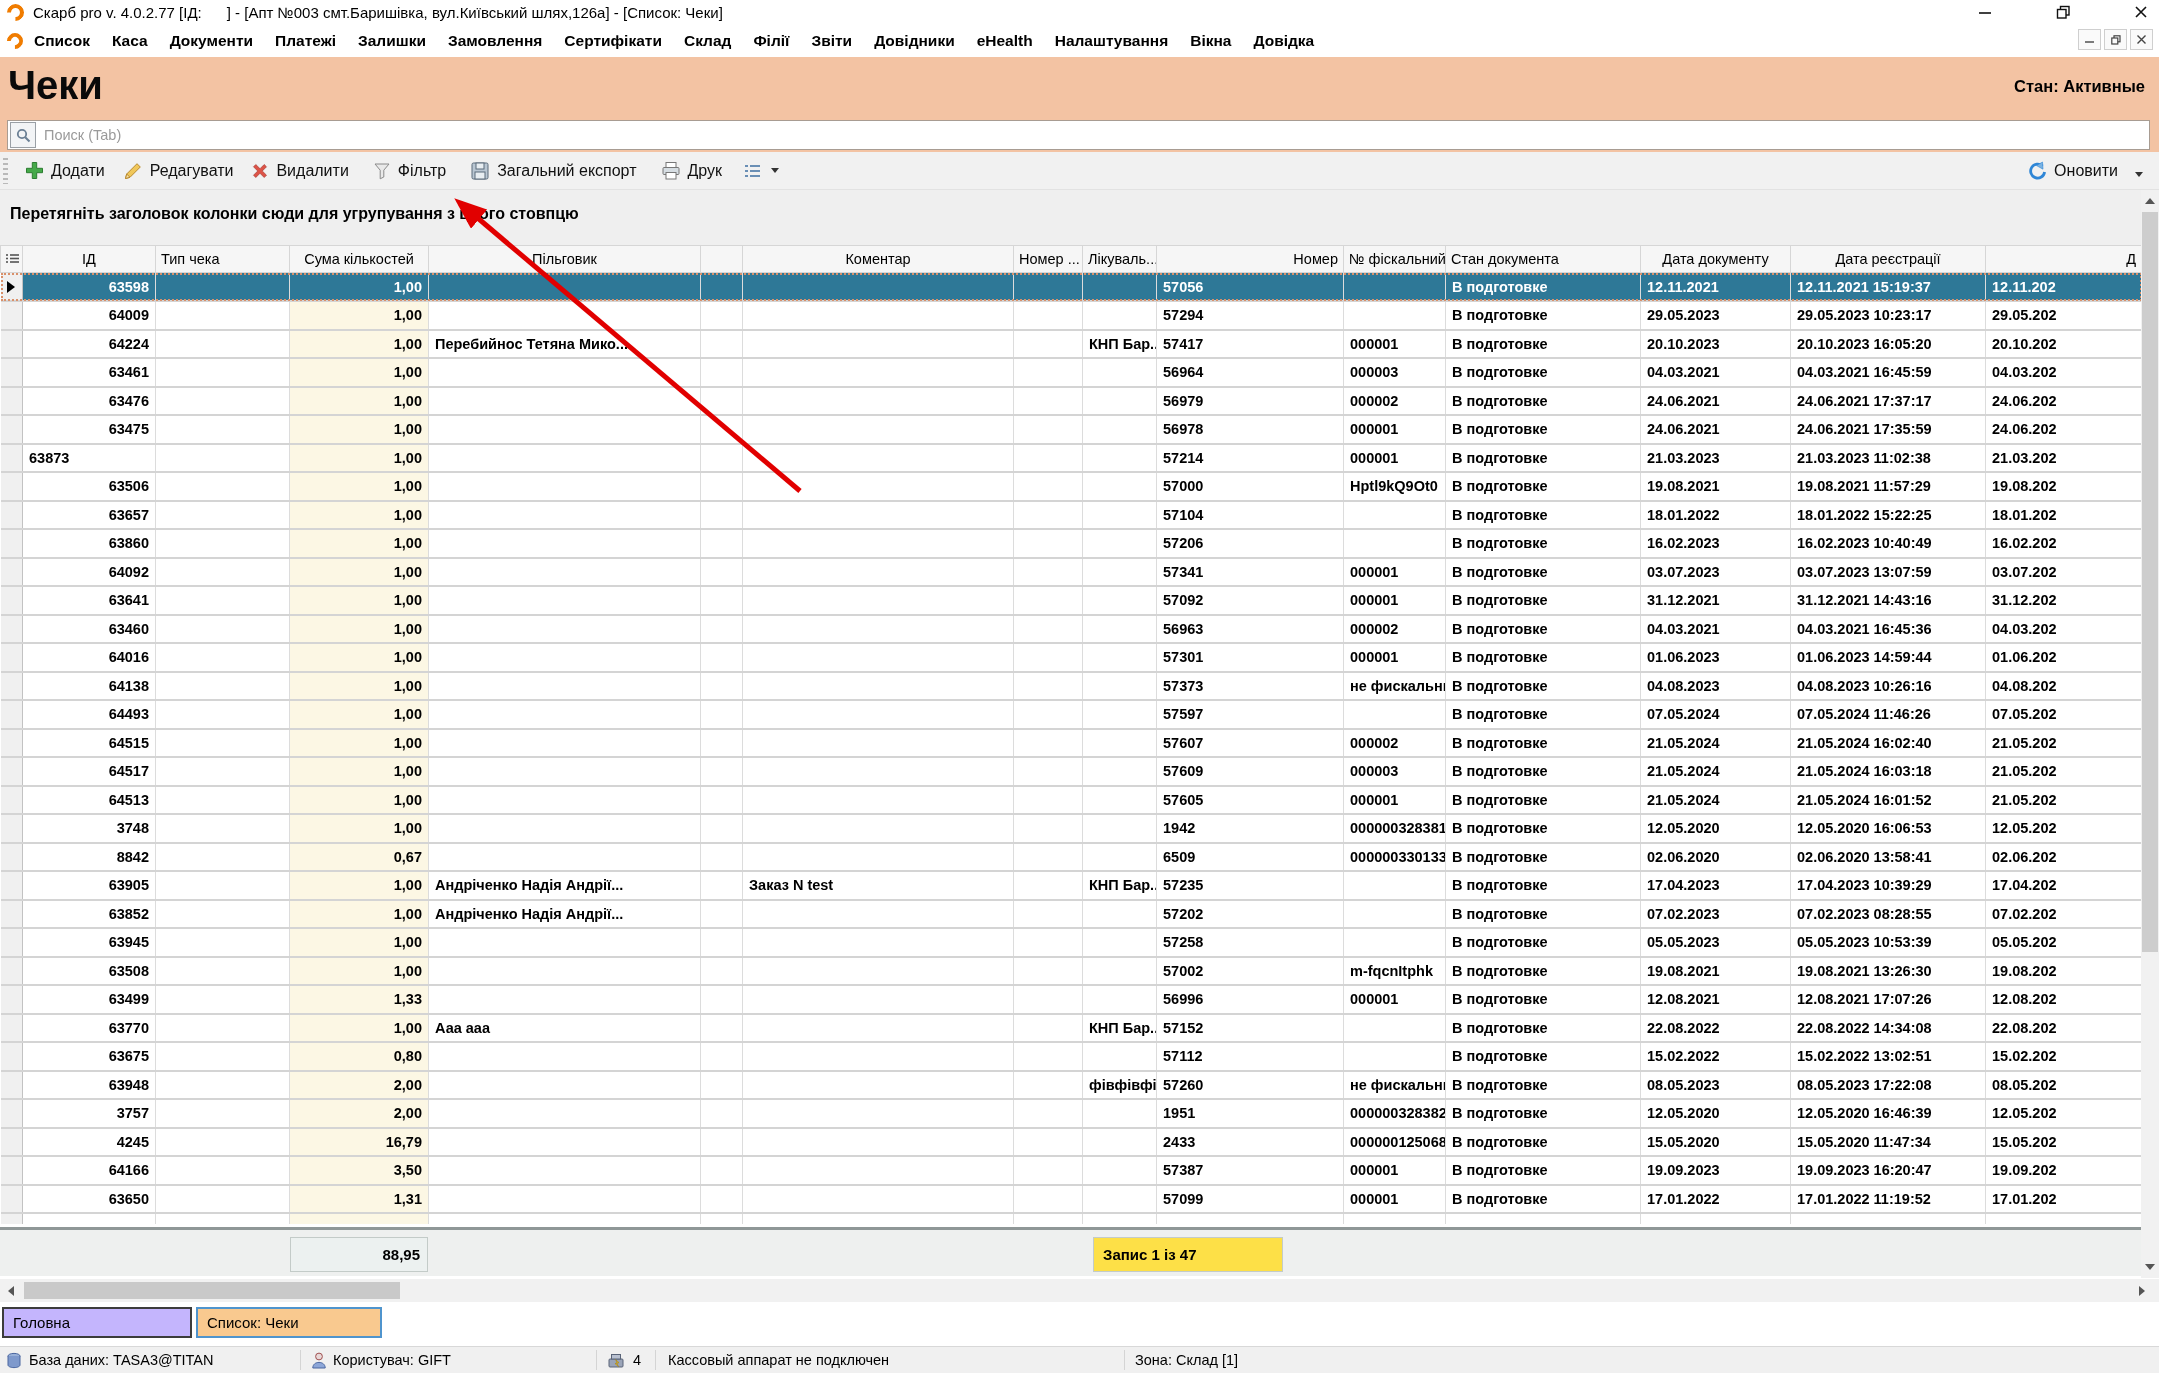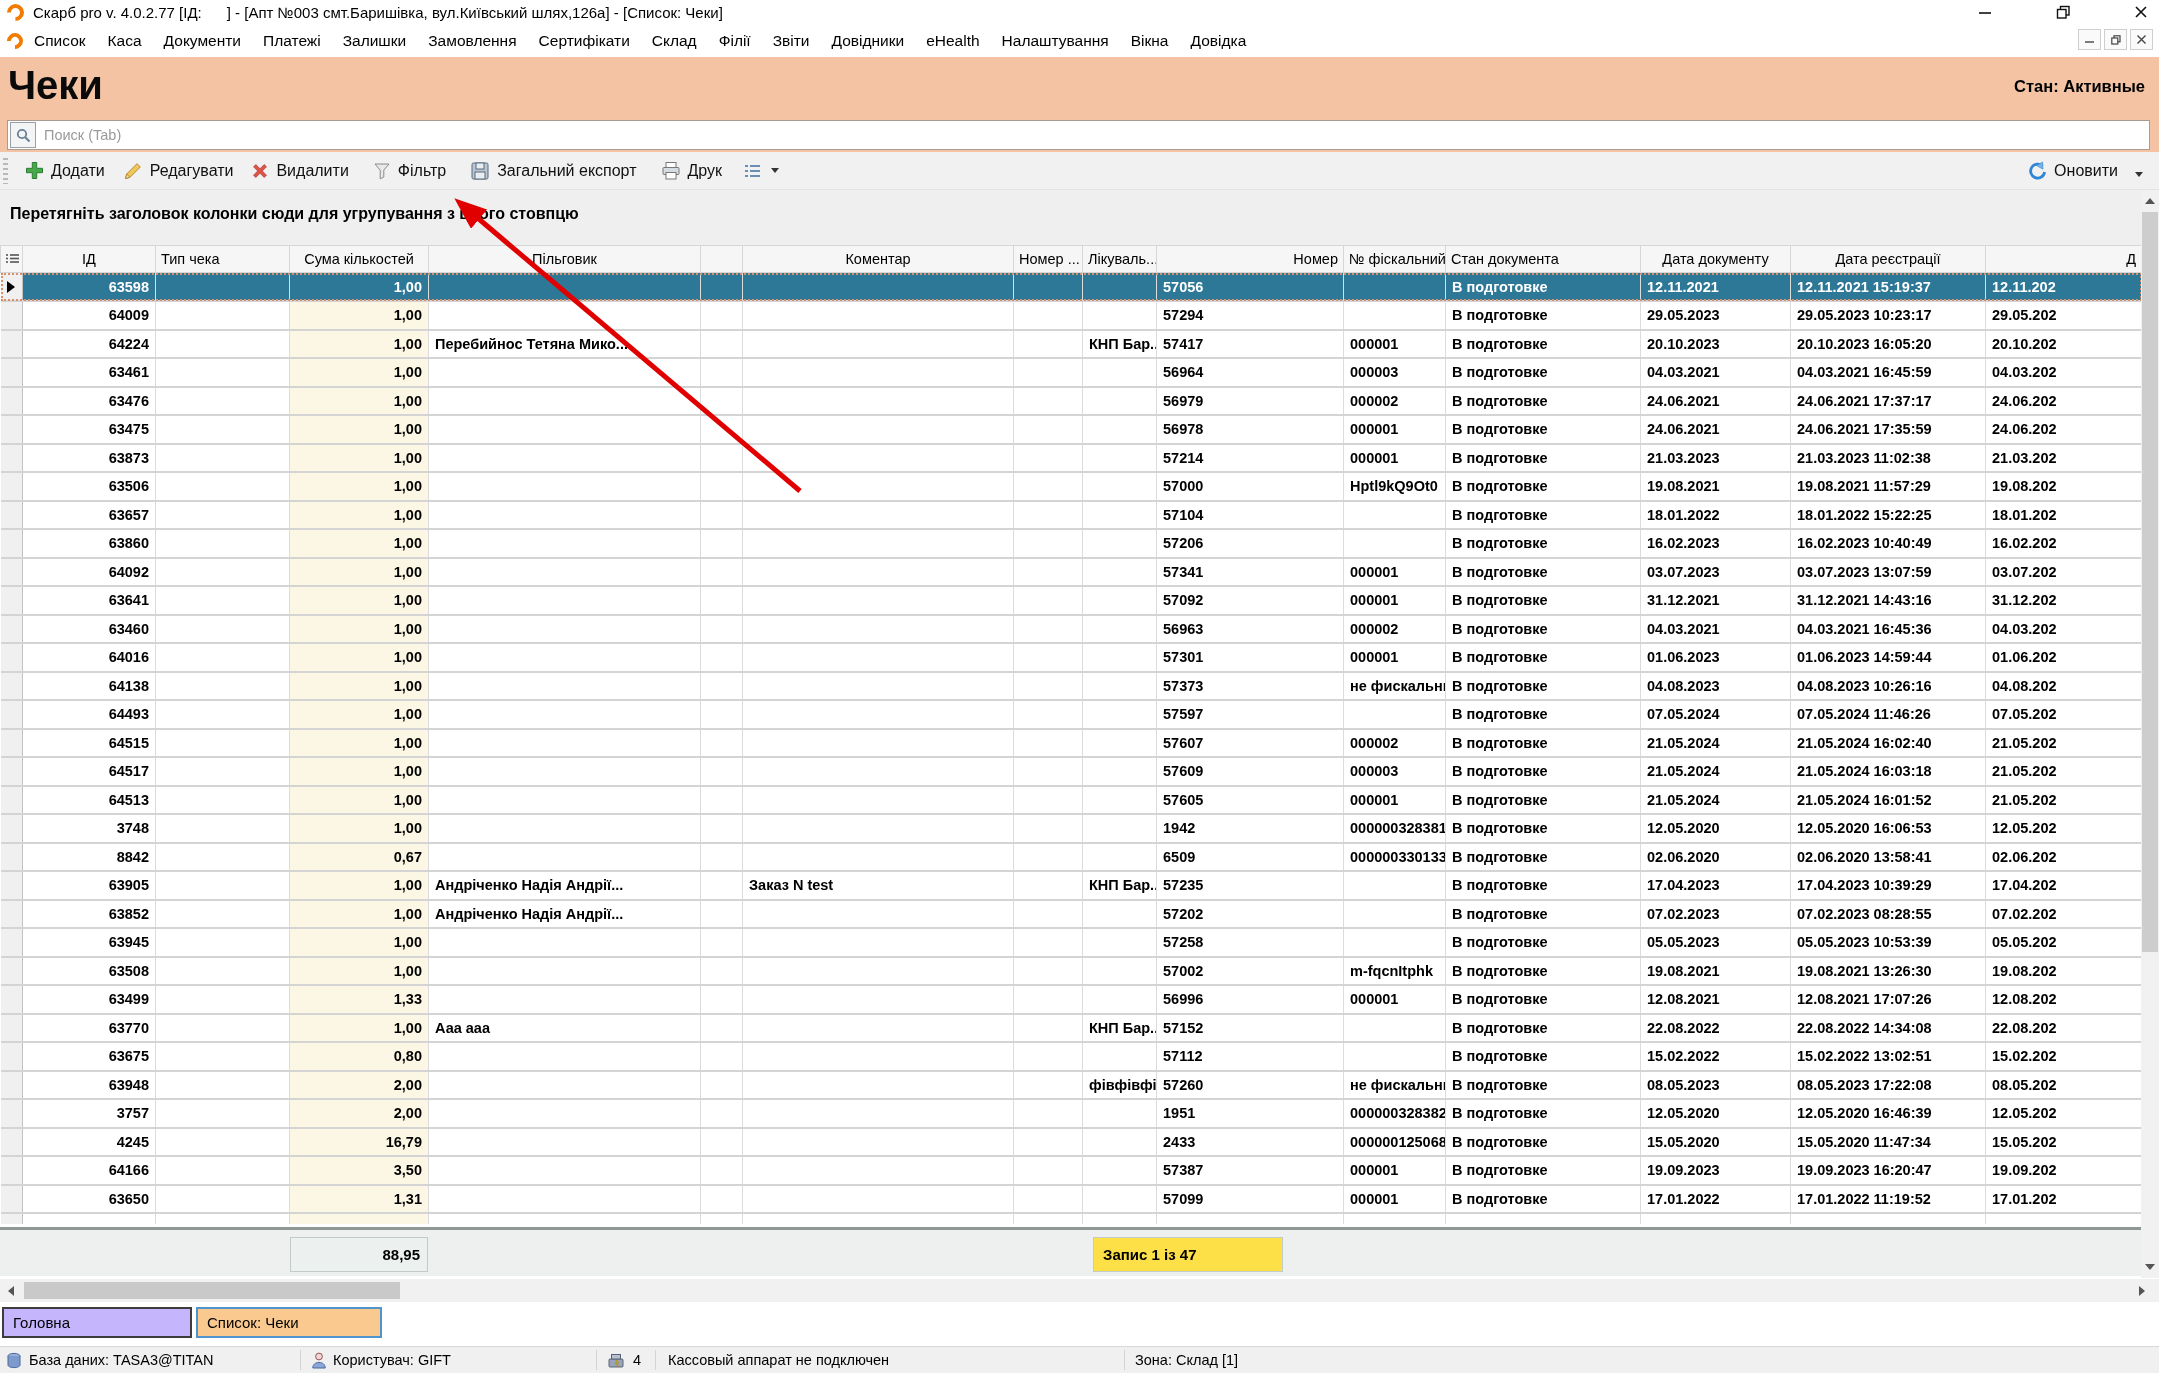--- a/index.html
+++ b/index.html
@@ -12,21 +12,21 @@
   .logo{width:17px;height:17px;border-radius:50%;border:4px solid #f07c00;border-left-color:transparent;
         transform:rotate(-45deg);box-sizing:border-box;margin-left:7px;flex:0 0 auto;}
   .title-text{margin-left:9px;font-size:15px;white-space:pre;}
   .win-controls{position:absolute;right:8px;top:0;height:24px;display:flex;align-items:center;gap:58px;}
   .win-btn{width:20px;height:20px;display:flex;align-items:center;justify-content:center;}
 
   
   .menubar{position:absolute;left:0;top:24px;width:2159px;height:33px;background:#fff;
            display:flex;align-items:center;font-size:15.5px;}
   .menubar .logo{width:16px;height:16px;border-width:4px;}
-  .menu-item{padding:4px 11px;cursor:default;}
+  .menu-item{padding:4px 11px;cursor:default;font-weight:bold;}
   .mdi-controls{position:absolute;right:6px;top:5px;display:flex;gap:3px;}
   .mdi-btn{width:21px;height:19px;border:1px solid #cfcfcf;background:#fafafa;
            display:flex;align-items:center;justify-content:center;font-size:11px;color:#333;}
 
   
   .header-band{position:absolute;left:0;top:57px;width:2159px;height:95px;background:#f3c3a3;}
   .page-title{position:absolute;left:8px;top:0px;font-size:40px;font-weight:700;line-height:56px;color:#0a0a0a;}
   .state-label{position:absolute;right:14px;top:20px;font-size:16.5px;font-weight:700;}
   .search-box{position:absolute;left:7px;top:63px;width:2143px;height:30px;background:#fff;
               border:1px solid #a89c92;box-sizing:border-box;display:flex;align-items:center;}
@@ -416,21 +416,21 @@
             <td></td>
             <td>56978</td>
             <td>000001</td>
             <td>В подготовке</td>
             <td>24.06.2021</td>
             <td>24.06.2021 17:35:59</td>
             <td>24.06.202</td>
           </tr>
           <tr>
             <td class="ind"></td>
-            <td style="text-align: right; margin-top: 36px;">63873</td>
+            <td style="text-align: left; margin-top: 36px;">63873</td>
             <td></td>
             <td class="col-suma" style="text-align: right;">1,00</td>
             <td></td>
             <td></td>
             <td></td>
             <td></td>
             <td></td>
             <td>57214</td>
             <td>000001</td>
             <td>В подготовке</td>

